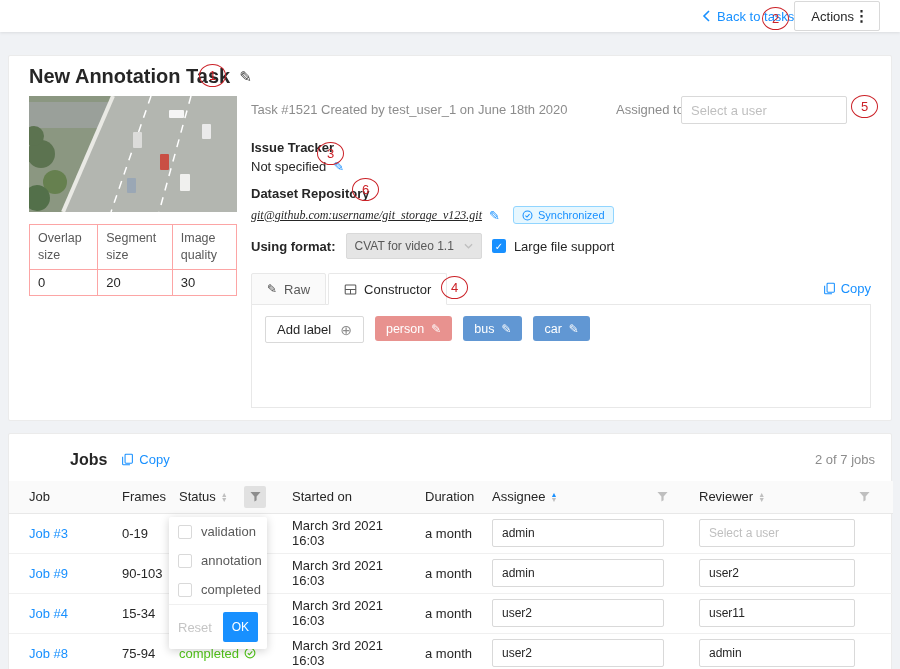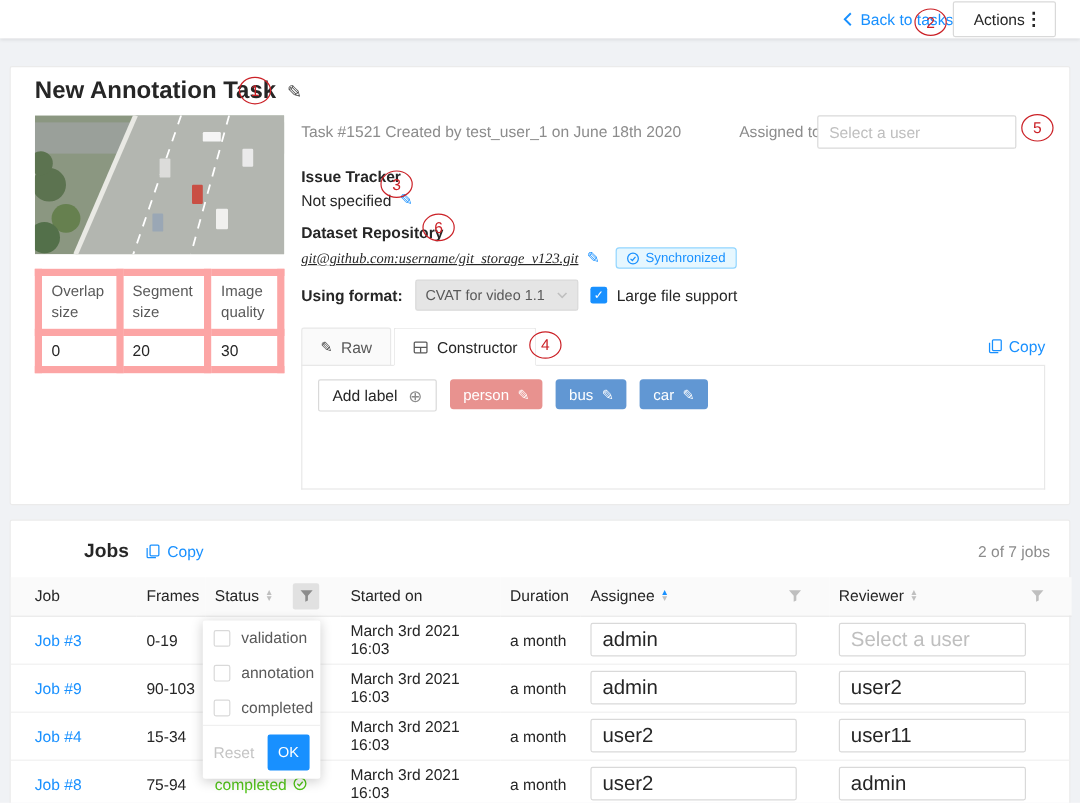--- a/index.html
+++ b/index.html
@@ -33,21 +33,21 @@
   
   .task-title-row { position:absolute; left:20px; top:9px; display:flex; align-items:center; gap:9px; }
   .task-title-row h1 { margin:0; font-size:20px; font-weight:600; color:#262626; }
   .edit-dark { color:#434343; font-size:15px; cursor:pointer; }
   .edit-blue { color:#1890ff; font-size:13px; cursor:pointer; }
 
   .preview { position:absolute; left:20px; top:40px; width:208px; height:116px; overflow:hidden; }
   .preview svg { display:block; }
 
   .params { position:absolute; left:20px; top:168px; width:208px; border-collapse:collapse; }
-  .params th, .params td { border:6px solid #fca5a5; padding:5px 8px; text-align:left; }
+  .params th, .params td { border:1px solid #fca5a5; padding:5px 8px; text-align:left; }
   .params th { font-weight:400; color:#595959; font-size:12.5px; line-height:1.35; }
   .params td { color:#262626; font-size:13px; }
 
   .meta { position:absolute; left:242px; top:46px; color:#8c8c8c; font-size:13px; }
 
   .blk-label { font-size:13px; font-weight:700; color:#262626; }
   .issue-block { position:absolute; left:242px; top:84px; }
   .blk-value { margin-top:4px; display:flex; align-items:center; gap:7px; font-size:13px; }
   .repo-block { position:absolute; left:242px; top:130px; }
   .repo-row { margin-top:5px; display:flex; align-items:center; gap:7px; }
@@ -99,21 +99,21 @@
   .jobs-table tbody td { height:40px; padding:0 8px; border-bottom:1px solid #f0f0f0; vertical-align:middle; }
   .th-flex { display:flex; align-items:center; }
   .sorter { display:inline-flex; flex-direction:column; margin-left:5px; cursor:pointer; }
   .caret { display:block; font-size:7px; line-height:5px; color:#bfbfbf; }
   .caret.active { color:#1890ff; }
   .funnel { margin-left:auto; width:22px; height:22px; display:flex; align-items:center; justify-content:center;
     cursor:pointer; margin-right:10px; }
   .funnel.open { background:#e1e1e1; border-radius:2px; }
   .job-link { color:#1890ff; text-decoration:none; cursor:pointer; }
   .status-completed { color:#52c41a; display:inline-flex; align-items:center; gap:5px; }
-  .cell-input { height:28px; border:1px solid #d9d9d9; border-radius:2px; padding:0 9px; font-size:17px; color:#262626; }
+  .cell-input { height:28px; border:1px solid #d9d9d9; border-radius:2px; padding:0 9px; font-size:12px; color:#262626; }
   .assignee-input { width:172px; }
   .reviewer-input { width:156px; }
 
   .filter-dropdown { position:absolute; left:160px; top:83px; width:98px; background:#fff; border-radius:2px;
     box-shadow:0 2px 10px rgba(0,0,0,.18); z-index:30; }
   .fd-item { display:flex; align-items:center; gap:9px; padding:7px 9px; color:#595959; font-size:13px; cursor:pointer; }
   .cb-empty { width:14px; height:14px; border:1px solid #d9d9d9; border-radius:2px; background:#fff; flex:none; }
   .fd-footer { display:flex; justify-content:space-between; align-items:center; border-top:1px solid #f0f0f0; padding:7px 9px; }
   .reset-link { color:#c5c5c5; font-size:13px; cursor:pointer; }
   .ok-btn { background:#1890ff; color:#fff; border:none; border-radius:2px; font-size:12px; padding:8px 9px; cursor:pointer; }

